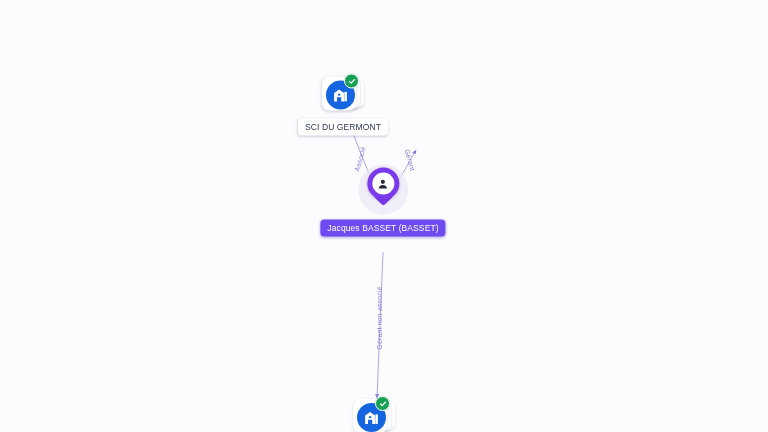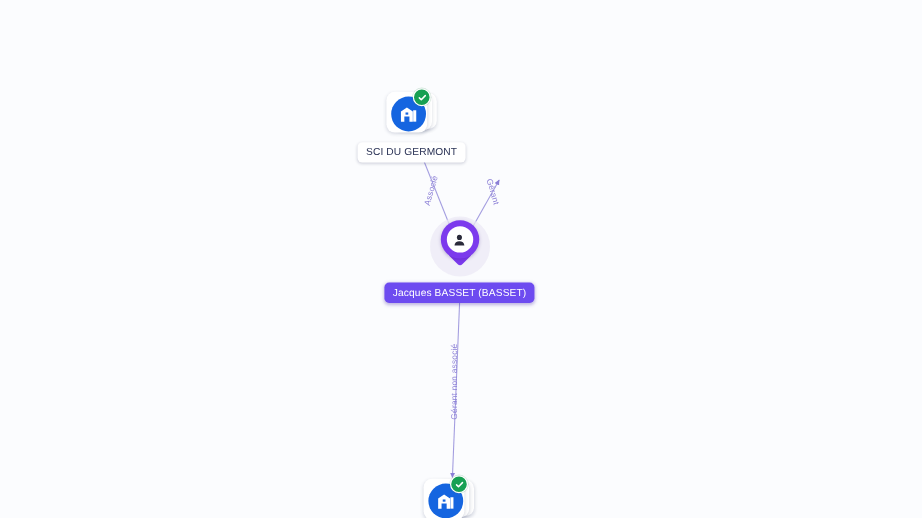--- a/index.html
+++ b/index.html
@@ -226,21 +226,21 @@
       <div class="verified-badge">
         <svg width="8" height="8" viewBox="0 0 12 12">
           <path d="M2.2 6.1 L4.6 8.4 L9.6 3.3" stroke="#ffffff" stroke-width="1.9" fill="none" stroke-linecap="round" stroke-linejoin="round"></path>
         </svg>
       </div>
     </div>
     <div class="node-label">SCI DU GERMONT</div>
   </div>
 
 
-  <div class="node" style="left:383px; top:216px;">
+  <div class="node" style="left:383px; top:200px;">
     <div class="person-pin-wrap">
       <div class="pin-halo"></div>
       <div class="pin-tail"></div>
       <div class="pin-shape"></div>
       <div class="pin-inner">
         <svg width="13" height="13" viewBox="0 0 24 24">
           <circle cx="12" cy="8" r="3.9" fill="#2a2a3a"></circle>
           <path d="M4.4 20.5c0-4.3 3.5-6.6 7.6-6.6s7.6 2.3 7.6 6.6Z" fill="#2a2a3a"></path>
         </svg>
       </div>

